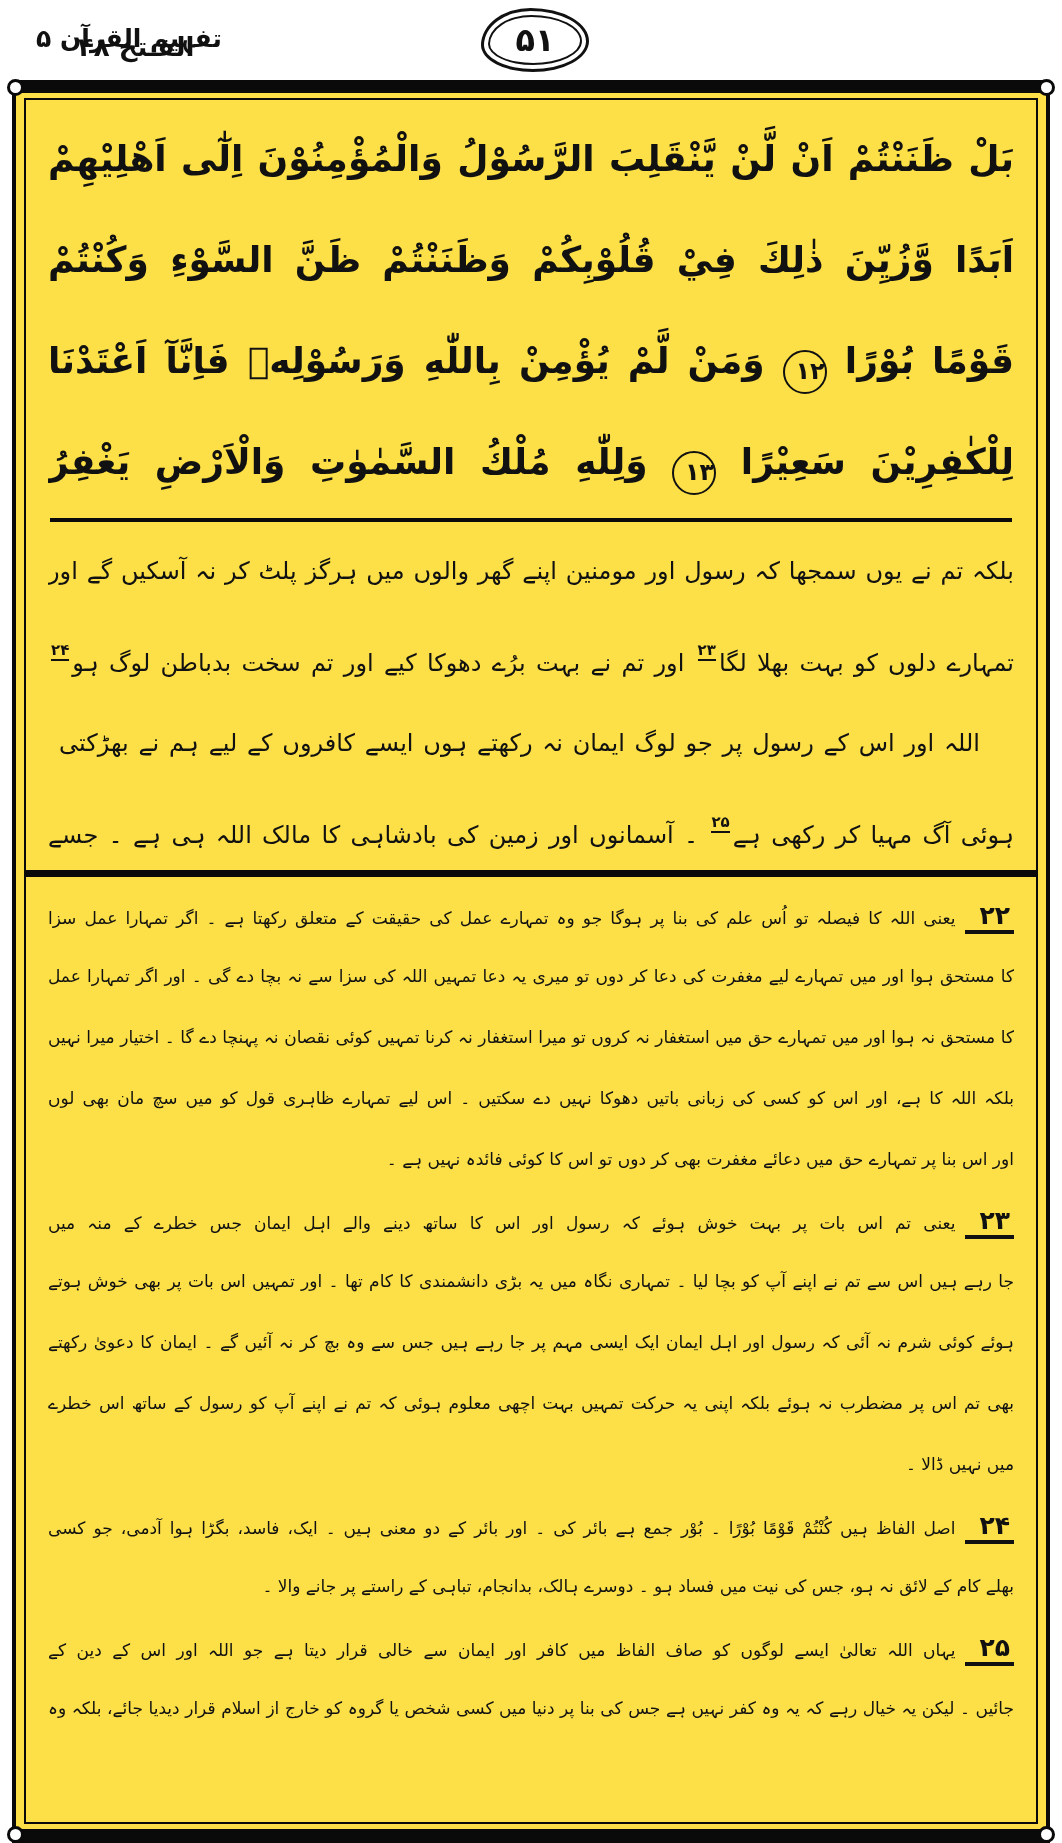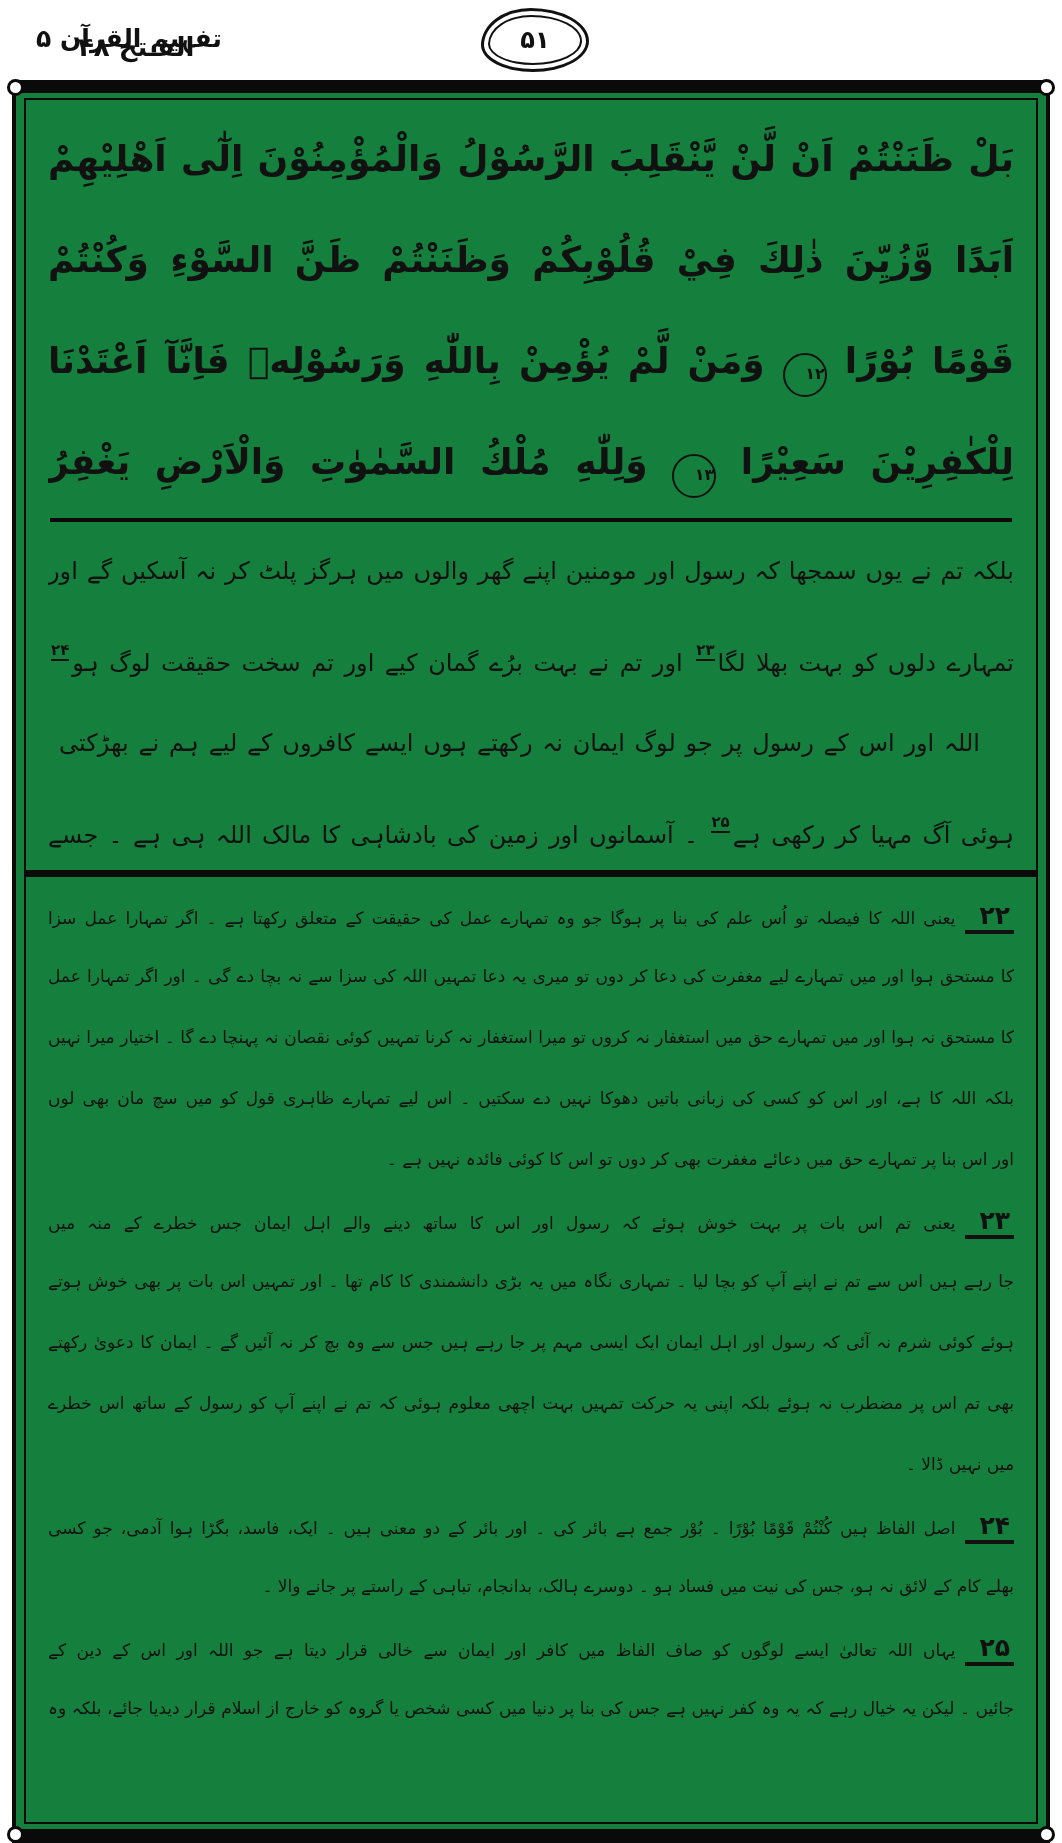--- a/index.html
+++ b/index.html
@@ -20,29 +20,29 @@
     width: 108px; height: 64px; background: #fff;
     border: 3px solid #111;
     border-radius: 46% 54% 52% 48% / 58% 52% 48% 42%;
     display: flex; align-items: center; justify-content: center;
   }
   .medallion::before {
     content: ""; position: absolute; inset: 4px;
     border: 2px solid #111;
     border-radius: 46% 54% 52% 48% / 58% 52% 48% 42%;
   }
-  .medallion .page-num { font-size: 24px; font-weight: bold; position: relative; }
+  .medallion .page-num { font-size: 32px; font-weight: bold; position: relative; }
 
   
   .frame-outer {
     position: absolute; left: 12px; right: 12px; top: 80px; bottom: 0;
     border: 4px solid #0a0a0a;
     border-top-width: 13px;
     border-bottom-width: 14px;
-    background: #15803d;
+    background: #fde047;
   }
   .corner {
     position: absolute; width: 17px; height: 17px;
     border: 3px solid #0a0a0a; border-radius: 50%; background: #fff; z-index: 3;
   }
   .corner.tl { top: -14px; left: -9px; }
   .corner.tr { top: -14px; right: -9px; }
   .corner.bl { bottom: -14px; left: -9px; }
   .corner.br { bottom: -14px; right: -9px; }
 
@@ -57,21 +57,21 @@
   .q-line {
     height: 101px; line-height: 101px;
     font-size: 36px; font-weight: bold;
     text-align: justify; text-align-last: justify;
     overflow: hidden; direction: rtl;
     letter-spacing: 0.5px;
   }
   .ayah-circle {
     display: inline-block; width: 44px; height: 44px; line-height: 38px;
     border: 2.5px solid #111; border-radius: 50%;
-    text-align: right; font-size: 16px; font-weight: bold;
+    text-align: right; font-size: 24px; font-weight: bold;
     vertical-align: -6px;
   }
 
   .divider-thin { border-top: 4px solid #0a0a0a; margin: 6px 2px 0 2px; }
   .divider-thick { border-top: 7px solid #0a0a0a; margin: 8px -22px 6px -22px; }
 
   
   .translation { padding-top: 10px; }
   .t-line {
     height: 79px; line-height: 79px;
@@ -134,21 +134,21 @@
         <span>وَلِلّٰهِ مُلْكُ السَّمٰوٰتِ وَالْاَرْضِ يَغْفِرُ</span>
       </div>
     </div>
 
     <div class="divider-thin"></div>
 
     <div class="translation">
       <div class="t-line">بلکہ تم نے یوں سمجھا کہ رسول اور مومنین اپنے گھر والوں میں ہرگز پلٹ کر نہ آسکیں گے اور یہ خیال</div>
       <div class="t-line">
         <span>تمہارے دلوں کو بہت بھلا لگا</span><span class="fn-ref">۲۳</span>
-        <span>اور تم نے بہت برُے گمان کیے اور تم سخت حقیقت لوگ ہو</span><span class="fn-ref">۲۴</span>
+        <span>اور تم نے بہت برُے دھوکا کیے اور تم سخت بدباطن لوگ ہو</span><span class="fn-ref">۲۴</span>
       </div>
       <div class="t-line para2-start">اللہ اور اس کے رسول پر جو لوگ ایمان نہ رکھتے ہوں ایسے کافروں کے لیے ہم نے بھڑکتی</div>
       <div class="t-line">
         <span>ہوئی آگ مہیا کر رکھی ہے</span><span class="fn-ref">۲۵</span>
         <span>۔ آسمانوں اور زمین کی بادشاہی کا مالک اللہ ہی ہے ۔ جسے چاہے</span>
       </div>
     </div>
 
     <div class="divider-thick"></div>
 

